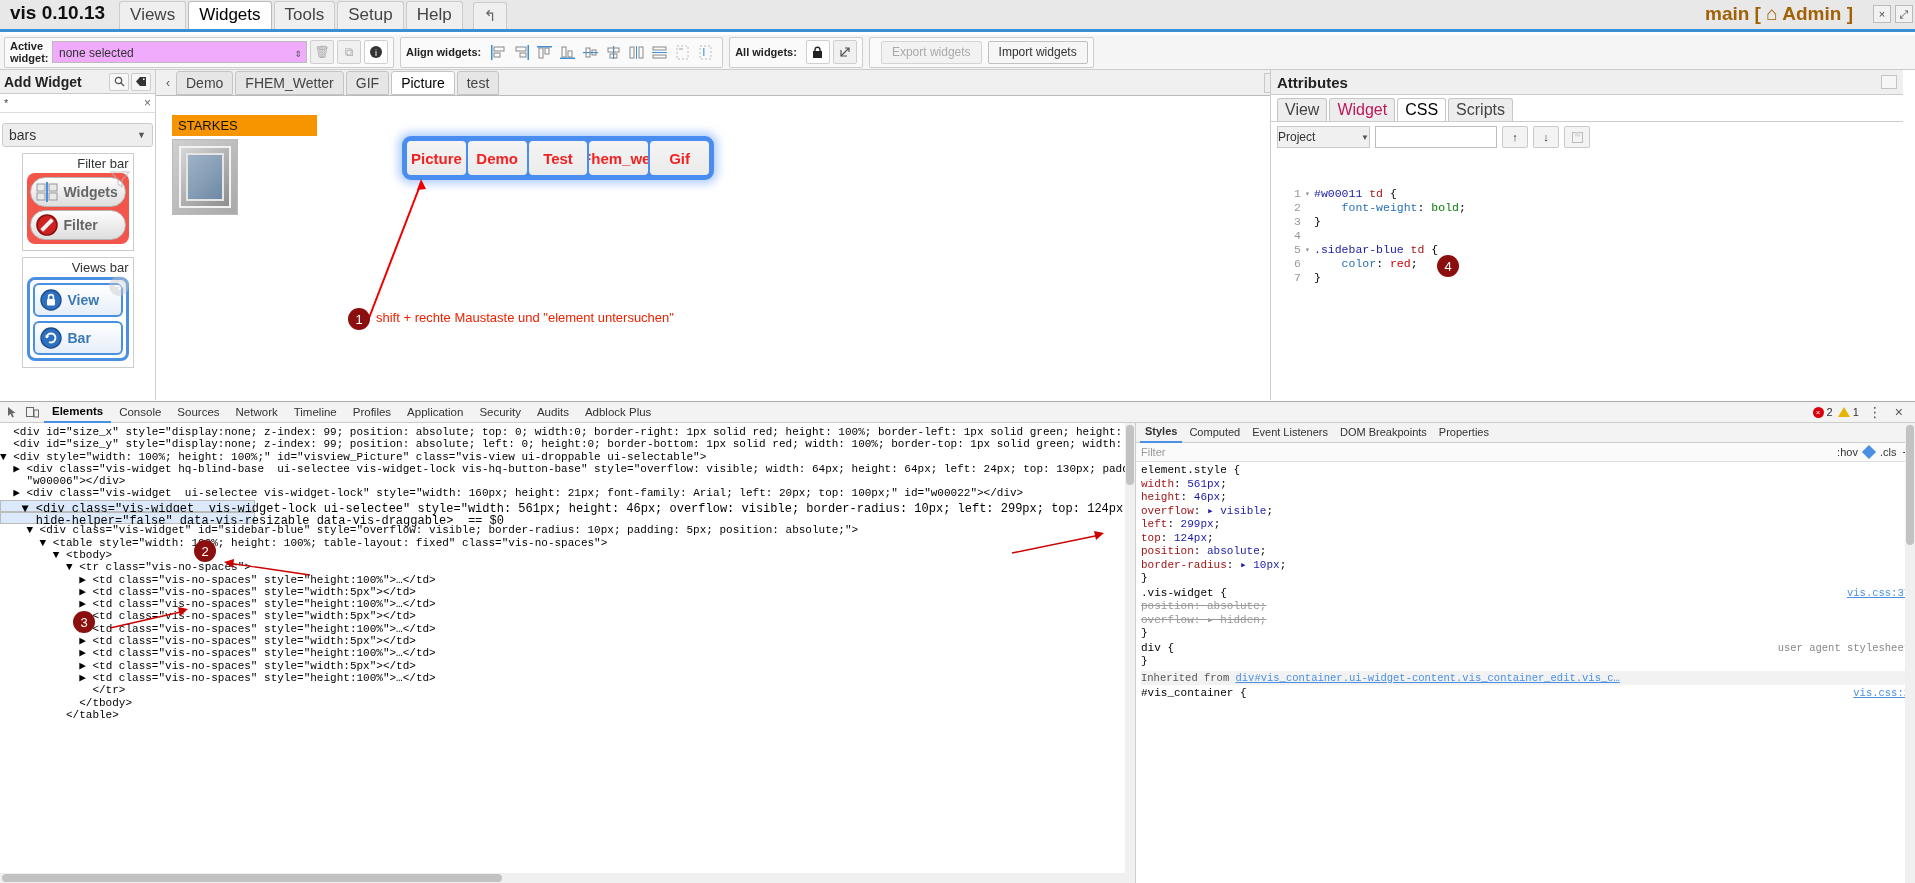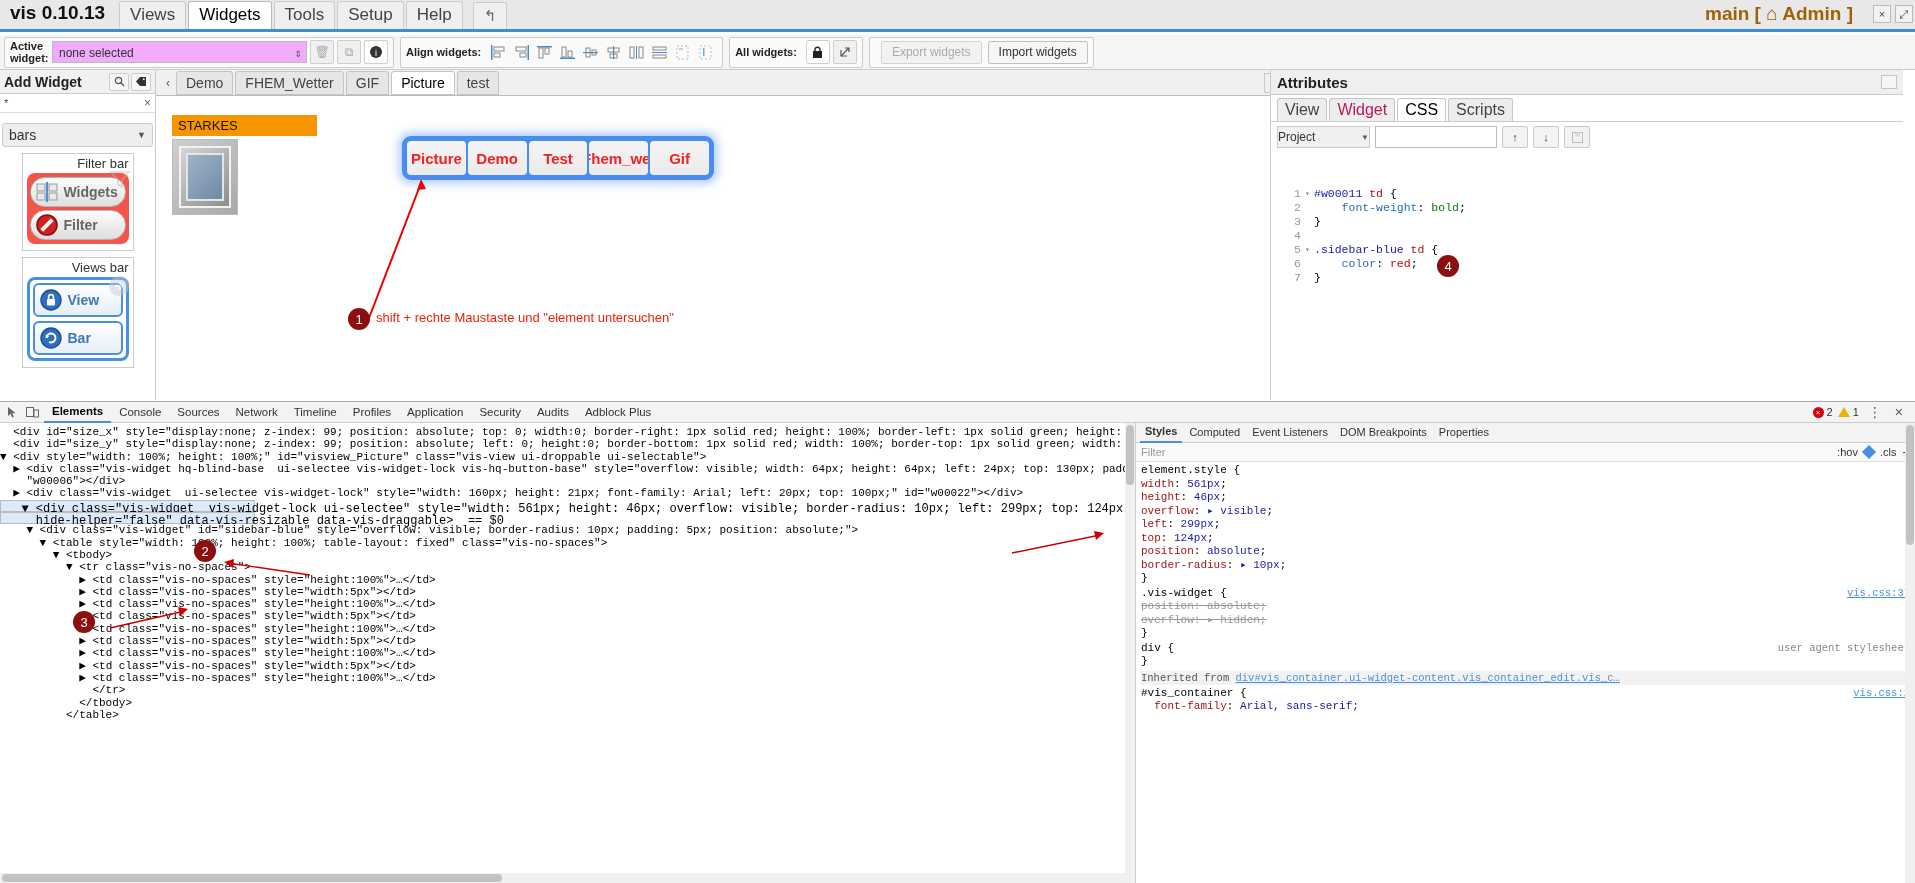--- a/index.html
+++ b/index.html
@@ -816,21 +816,20 @@
           </div>
 
           <div class="crule">
             <div class="crow"><span class="s-src-plain">user agent stylesheet</span><span class="s-sel">div {</span></div>
             <div class="crow">}</div>
           </div>
 
           <div class="inherit-row"><span>Inherited from </span><a href="#">div#vis_container.ui-widget-content.vis_container_edit.vis_c…</a></div>
           <div class="crule">
             <div class="crow"><span class="s-src">vis.css:2</span><span class="s-sel">#vis_container {</span></div>
-            <div class="crow">  <span class="s-prop">font-family</span>: <span class="s-val">Arial, sans-serif;</span></div>
           </div>
         </div>
 
         <div class="scrollbar-v">
             <div class="thumb" style="height:120px"></div>
           </div>
       </div>
     </div>
   </div>
 </div>

